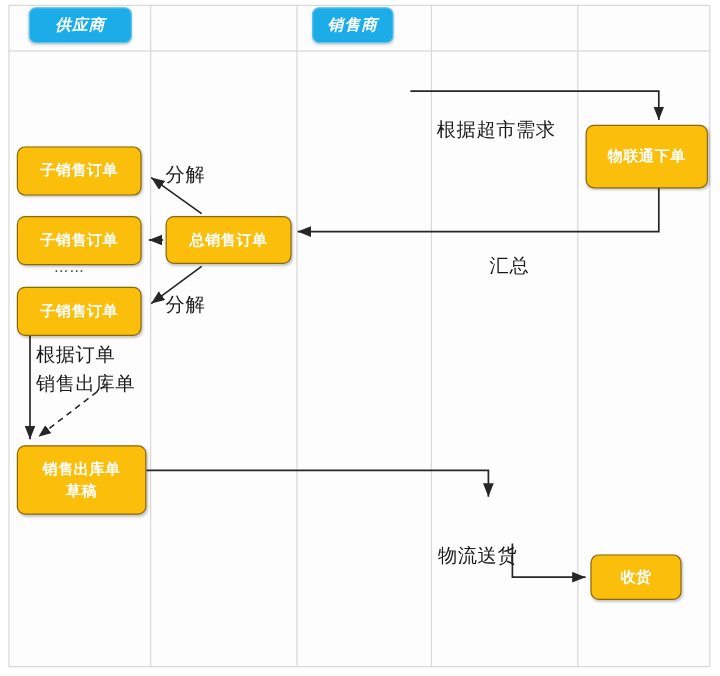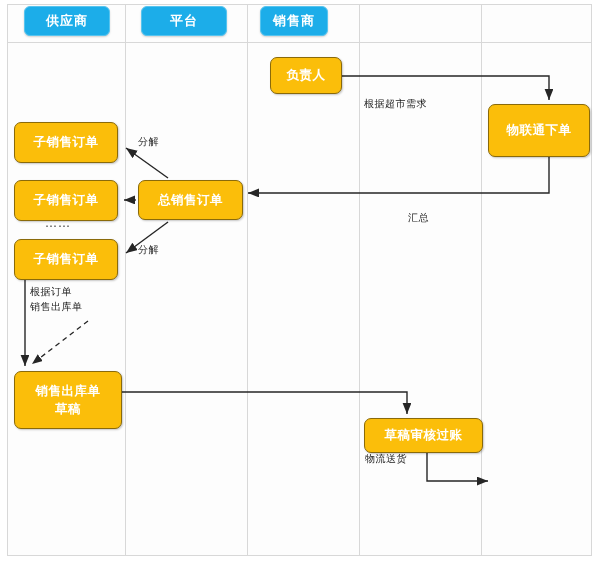--- a/index.html
+++ b/index.html
@@ -50,20 +50,21 @@
     border: 1px solid #57c4ef;
     box-shadow: 0 1px 2px rgba(0,0,0,0.18);
     color: #ffffff;
     font-size: 13px;
     font-weight: bold;
     display: flex;
     align-items: center;
     justify-content: center;
     letter-spacing: 1px;
     box-sizing: border-box;
+    font-style: italic;
   }
   
   .node {
     position: absolute;
     border-radius: 7px;
     background: #FBBE0A;
     border: 1.5px solid #8a6a0a;
     color: #ffffff;
     font-size: 12.5px;
     font-weight: bold;
@@ -72,21 +73,21 @@
     justify-content: center;
     text-align: center;
     line-height: 1.45;
     box-sizing: border-box;
     box-shadow: 1px 1px 2px rgba(0,0,0,0.22);
     letter-spacing: 0.5px;
   }
   
   .note {
     position: absolute;
-    font-size: 10px;
+    font-size: 16px;
     color: #1a1a1a;
     line-height: 1.5;
     white-space: pre-line;
     letter-spacing: 0.5px;
   }
   .dots {
     position: absolute;
     font-size: 12px;
     color: #444;
     letter-spacing: 1px;
@@ -107,21 +108,20 @@
 <div id="canvas">
 
   <div class="lane-frame"></div>
   <div class="header-rule"></div>
   <div class="lane-divider" style="left:125px"></div>
   <div class="lane-divider" style="left:247px"></div>
   <div class="lane-divider" style="left:359px"></div>
   <div class="lane-divider" style="left:481px"></div>
 
   <div class="lane-head" style="left:24px;top:6px;width:86px">供应商</div>
-  <div class="lane-head" style="left:141px;top:6px;width:86px">平台</div>
   <div class="lane-head" style="left:260px;top:6px;width:68px">销售商</div>
 
   <svg id="wires">
     <defs>
       <marker id="ah" markerWidth="9" markerHeight="9" refX="8" refY="3.2" orient="auto" markerUnits="strokeWidth">
         <path d="M0,0 L8,3.2 L0,6.4 z" fill="#262626"></path>
       </marker>
     </defs>
 
     <g>
@@ -160,23 +160,22 @@
       <path d="M427,453 L427,481 L488,481" stroke="#262626" stroke-width="1.4" fill="none" marker-end="url(#ah)"></path>
     </g>
   </svg>
 
   <div class="node" style="left:14px;top:122px;width:104px;height:41px">子销售订单</div>
   <div class="node" style="left:14px;top:180px;width:104px;height:41px">子销售订单</div>
   <div class="node" style="left:14px;top:239px;width:104px;height:41px">子销售订单</div>
   <div class="node" style="left:14px;top:371px;width:108px;height:58px;white-space:pre-line">销售出库单
 草稿</div>
   <div class="node" style="left:138px;top:180px;width:105px;height:40px">总销售订单</div>
-  <div class="node" style="left:270px;top:57px;width:72px;height:37px">负责人</div>
   <div class="node" style="left:488px;top:104px;width:102px;height:53px">物联通下单</div>
-  <div class="node" style="left:364px;top:418px;width:119px;height:35px">草稿审核过账</div>
+  <div class="node" style="left:492px;top:462px;width:76px;height:38px">收货</div>
 
   <div class="note" style="left:138px;top:134px">分解</div>
   <div class="note" style="left:138px;top:242px">分解</div>
   <div class="dots" style="left:45px;top:216px">……</div>
   <div class="note" style="left:30px;top:284px">根据订单
 销售出库单</div>
   <div class="note" style="left:364px;top:96px">根据超市需求</div>
   <div class="note" style="left:408px;top:210px">汇总</div>
   <div class="note" style="left:365px;top:451px">物流送货</div>
 

